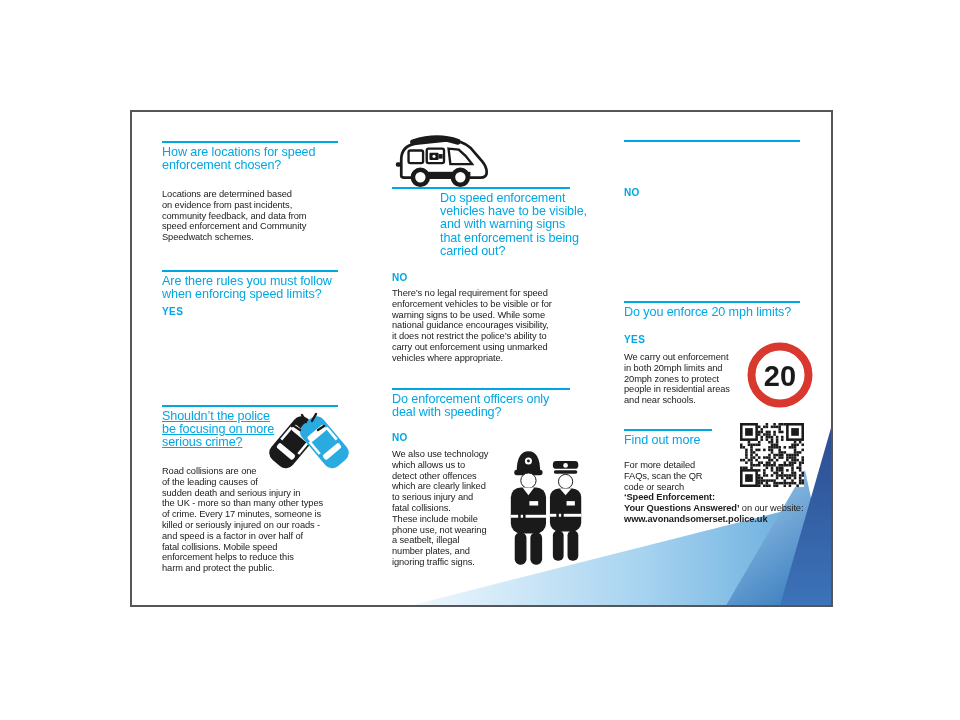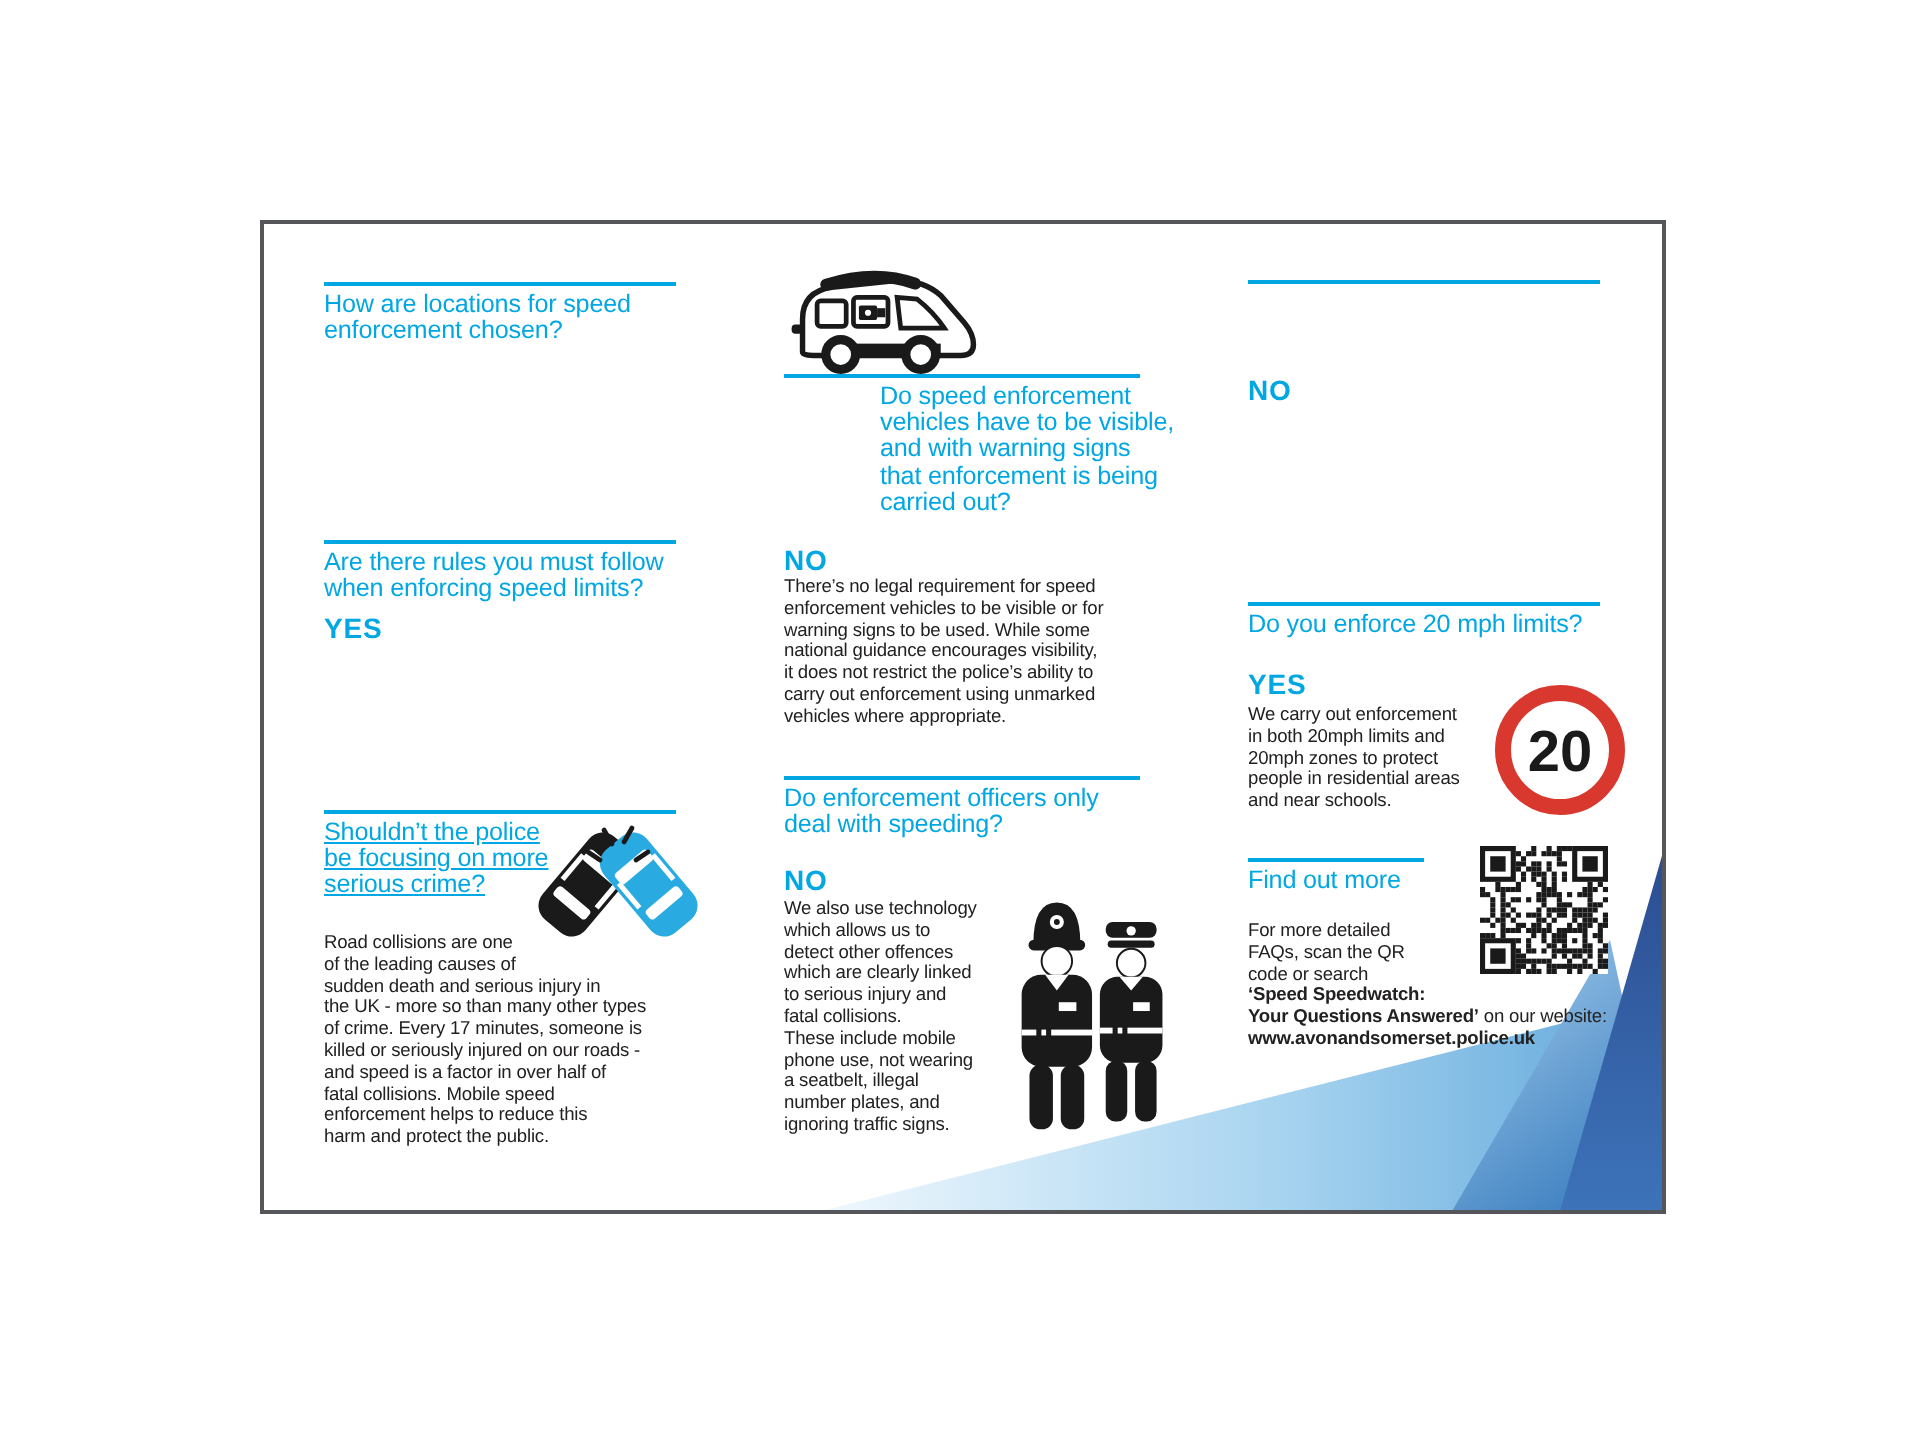--- a/index.html
+++ b/index.html
@@ -3,21 +3,21 @@
 <meta charset="utf-8">
 <style>
   html,body{margin:0;padding:0;background:#ffffff;}
   .stage{position:relative;width:960px;height:720px;background:#ffffff;overflow:hidden;
          font-family:"Liberation Sans", sans-serif;color:#232020;}
   .page{position:absolute;left:130px;top:110px;width:703px;height:497px;background:#fff;
         border:2px solid #55565a;box-sizing:border-box;overflow:hidden;}
   .abs{position:absolute;}
   .rule{height:2px;background:#00a7e3;}
   .h{font-size:12.6px;line-height:13.2px;color:#00a7e3;white-space:pre;letter-spacing:-0.1px;}
-  .ans{font-size:14px;font-weight:bold;color:#00a7e3;letter-spacing:.4px;}
+  .ans{font-size:10px;font-weight:bold;color:#00a7e3;letter-spacing:.4px;}
   .b{font-size:9.3px;line-height:10.8px;color:#232020;white-space:pre;letter-spacing:-0.1px;}
   .bold{font-weight:bold;}
   svg{display:block;}
 </style>
 </head>
 <body>
 
 <div class="stage">
   <div class="page">
 
@@ -38,20 +38,25 @@
         </linearGradient>
       </defs>
       <polygon points="265,497 703,497 703,386" fill="url(#gLight)"></polygon>
       <polygon points="673,358 703,497 592,497" fill="url(#gMid)"></polygon>
       <polygon points="703,302 703,497 647,497" fill="url(#gDark)"></polygon>
     </svg>
 
     <div class="abs rule" style="left:30px;top:29px;width:176px;"></div>
     <div class="abs h" style="left:30px;top:34px;">How are locations for speed
 enforcement chosen?</div>
+    <div class="abs b" style="left:30px;top:77px;">Locations are determined based
+on evidence from past incidents,
+community feedback, and data from
+speed enforcement and Community
+Speedwatch schemes.</div>
 
     <div class="abs rule" style="left:30px;top:158px;width:176px;"></div>
     <div class="abs h" style="left:30px;top:163px;">Are there rules you must follow
 when enforcing speed limits?</div>
     <div class="abs ans" style="left:30px;top:194px;">YES</div>
 
     <div class="abs rule" style="left:30px;top:293px;width:176px;"></div>
     <div class="abs h" style="left:30px;top:298px;text-decoration:underline;">Shouldn’t the police
 be focusing on more
 serious crime?</div>
@@ -184,21 +189,21 @@
         <circle cx="33" cy="33" r="28.5" fill="#fff" stroke="#d9382e" stroke-width="8"></circle>
         <text x="33" y="43.5" text-anchor="middle" font-family="Liberation Sans, sans-serif" font-size="29" font-weight="bold" fill="#1a1a1a">20</text>
       </svg>
     </div>
 
     <div class="abs rule" style="left:492px;top:317px;width:88px;"></div>
     <div class="abs h" style="left:492px;top:322px;">Find out more</div>
     <div class="abs b" style="left:492px;top:348px;"><span>For more detailed
 FAQs, scan the QR
 code or search
-</span><span class="bold">‘Speed Speedwatch:
+</span><span class="bold">‘Speed Enforcement:
 Your Questions Answered’</span><span> on our website:</span><span class="bold">
 www.avonandsomerset.police.uk</span></div>
     <div class="abs" style="left:608px;top:311px;">
       <svg id="qr-svg" width="64" height="64" viewBox="0 0 25 25">
           <rect x="0" y="0" width="25" height="25" fill="#fff"></rect>
           <rect x="0" y="0" width="7" height="7" fill="#1a1a1a"></rect>
           <rect x="1" y="1" width="5" height="5" fill="#fff"></rect>
           <rect x="2" y="2" width="3" height="3" fill="#1a1a1a"></rect>
           <rect x="18" y="0" width="7" height="7" fill="#1a1a1a"></rect>
           <rect x="19" y="1" width="5" height="5" fill="#fff"></rect>

